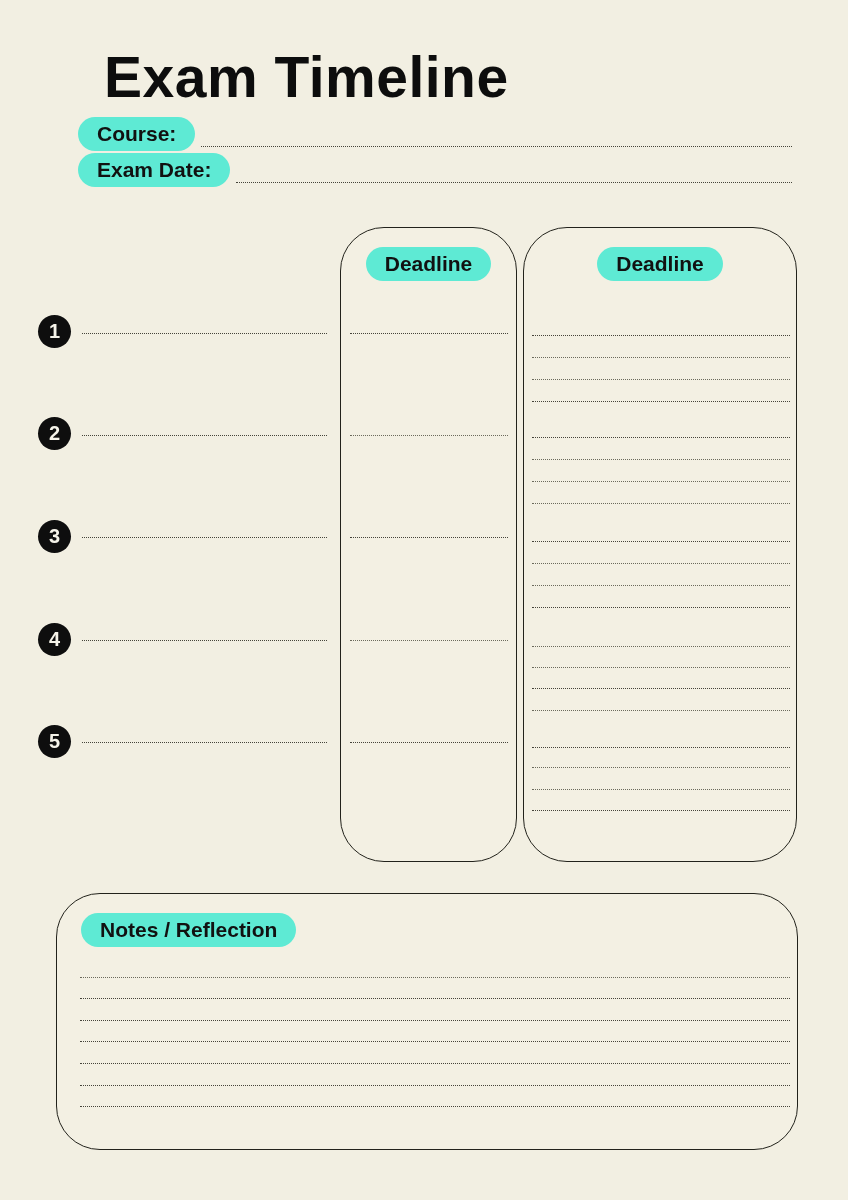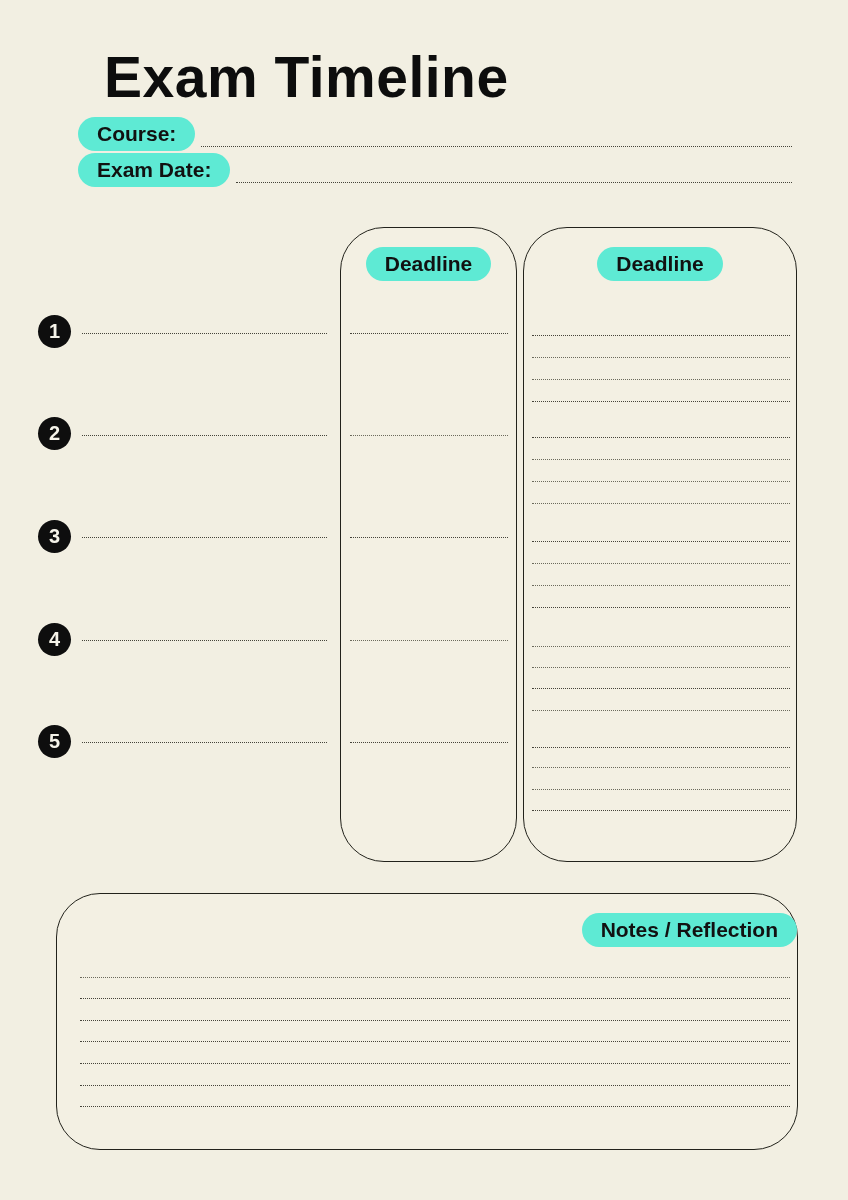--- a/index.html
+++ b/index.html
@@ -73,21 +73,21 @@
     left: 56px;
     top: 893px;
     width: 742px;
     height: 257px;
     border: 1.6px solid #22221b;
     border-radius: 44px;
     background: #f3f0e3;
     box-sizing: border-box;
   }
   .notes-box .box-header {
-    justify-content: flex-end;
+    justify-content: flex-start;
     margin-left: 24px;
   }
   .rule {
     position: absolute;
     height: 0;
     border-top: 1.5px dotted #45443a;
   }
   .rule.soft { border-top-color: #6b6a5c; }
   .num-circle {
     position: absolute;

